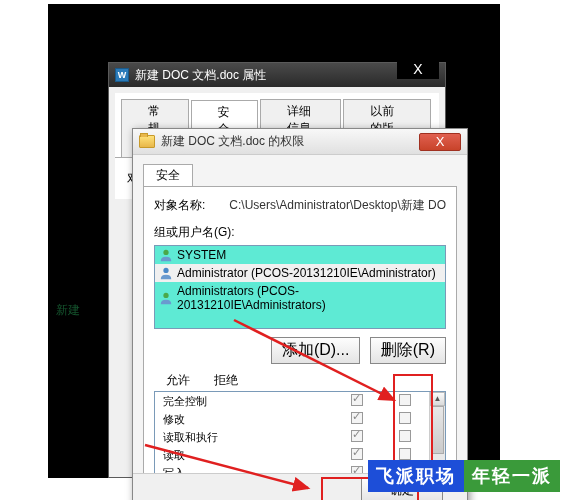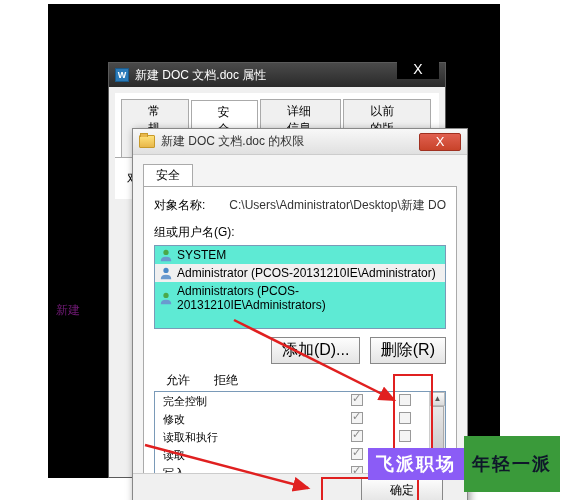--- a/index.html
+++ b/index.html
@@ -9,21 +9,21 @@
 .titlebar1{height:24px;background:linear-gradient(#4a4a4a,#2a2a2a);color:#fff;display:flex;align-items:center;padding:0 6px}
 .titlebar1 .doc-icon{width:14px;height:14px;background:#2a7ab8;border:1px solid #1a5a8a;margin-right:6px;display:flex;align-items:center;justify-content:center;color:#fff;font-size:9px;font-weight:bold}
 .titlebar1 .ttl{flex:1;font-size:12px}
 .close1{position:absolute;right:6px;top:-2px;width:42px;height:18px;background:#000;color:#fff;text-align:center;font-size:14px;line-height:16px}
 .tabs1{display:flex;padding:6px 6px 0 6px;border-bottom:1px solid #aaa;background:#fff;margin:6px 6px 0 6px}
 .tab1{padding:3px 26px;border:1px solid #aaa;border-bottom:none;background:#f0f0f0;margin-right:2px;cursor:pointer}
 .tab1.active{background:#fff;position:relative;top:1px}
 .body1{padding:8px 12px;background:#fff;margin:0 6px}
 .row{display:flex;margin:4px 0}
 .lbl{white-space:nowrap}
-.side-label{position:absolute;left:56px;top:302px;color:#701a75;font-size:12px}
+.side-label{position:absolute;left:56px;top:302px;color:#14532d;font-size:12px}
 .win2{position:absolute;left:132px;top:128px;width:336px;height:380px;background:#f4f4f4;border:1px solid #888;box-shadow:2px 2px 8px rgba(0,0,0,.4)}
 .titlebar2{height:26px;background:linear-gradient(#f8f8f8,#e0e0e0);display:flex;align-items:center;padding:0 6px;border-bottom:1px solid #ccc}
 .folder-icon{width:16px;height:13px;background:linear-gradient(#ffe27a,#e8b74a);border:1px solid #c89a2a;border-radius:1px;margin-right:6px;position:relative}
 .folder-icon:before{content:"";position:absolute;top:-3px;left:0;width:6px;height:3px;background:#e8b74a;border:1px solid #c89a2a;border-bottom:none}
 .titlebar2 .ttl{flex:1;font-size:12px;color:#333}
 .close2{width:42px;height:18px;background:linear-gradient(#e06050,#c8432a);color:#fff;text-align:center;font-size:13px;line-height:16px;border:1px solid #a03020;border-radius:2px;cursor:pointer}
 .tabstrip2{padding:8px 10px 0 10px}
 .tab2{display:inline-block;padding:2px 12px;border:1px solid #aaa;border-bottom:1px solid #fff;background:#fff;position:relative;top:1px}
 .panel2{border:1px solid #aaa;background:#fff;margin:0 10px 10px 10px;padding:10px;height:320px;position:relative}
 .objrow{display:flex;margin-bottom:10px}
@@ -47,22 +47,22 @@
 .cb.ck:after{content:"✓";position:absolute;top:-3px;left:0px;font-size:11px;color:#888}
 .scrollbar{width:16px;background:#e8e8e8;border-left:1px solid #ccc;position:relative}
 .sbtn{height:14px;background:linear-gradient(#fafafa,#dadada);border:1px solid #bbb;text-align:center;font-size:8px;line-height:12px;color:#555}
 .sthumb{position:absolute;top:14px;left:1px;width:13px;height:48px;background:linear-gradient(#e8e8e8,#cacaca);border:1px solid #aaa}
 .redbox{position:absolute;border:2px solid #e02020;pointer-events:none}
 .link{color:#0645c8;text-decoration:underline;cursor:pointer;margin-top:6px;display:inline-block}
 .okbar{position:absolute;left:0;right:0;bottom:0;height:34px;background:#f0f0f0;border-top:1px solid #ccc;display:flex;justify-content:flex-end;align-items:center;padding-right:24px}
 .okbtn{padding:3px 28px;border:1px solid #888;background:linear-gradient(#fdfdfd,#e4e4e4);cursor:pointer}
 .arrow{position:absolute;pointer-events:none}
 .wm{position:absolute;right:6px;bottom:8px;display:flex;align-items:center}
-.wm .blue{background:#8b5cf6;color:#fff;padding:4px 8px;font-size:18px;font-weight:bold;letter-spacing:2px}
-.wm .green{background:#3a9a3a;color:#0f172a;padding:16px 8px;font-size:18px;font-weight:bold;letter-spacing:2px}
+.wm .blue{background:#1d4ed8;color:#fff;padding:4px 8px;font-size:18px;font-weight:bold;letter-spacing:2px}
+.wm .green{background:#3a9a3a;color:#ffffff;padding:4px 8px;font-size:18px;font-weight:bold;letter-spacing:2px}
 </style>
 </head>
 <body>
 
 <div class="desktop"></div>
 <div class="side-label">新建</div>
 
 <div class="win1">
   <div class="close1">X</div>
   <div class="titlebar1">

